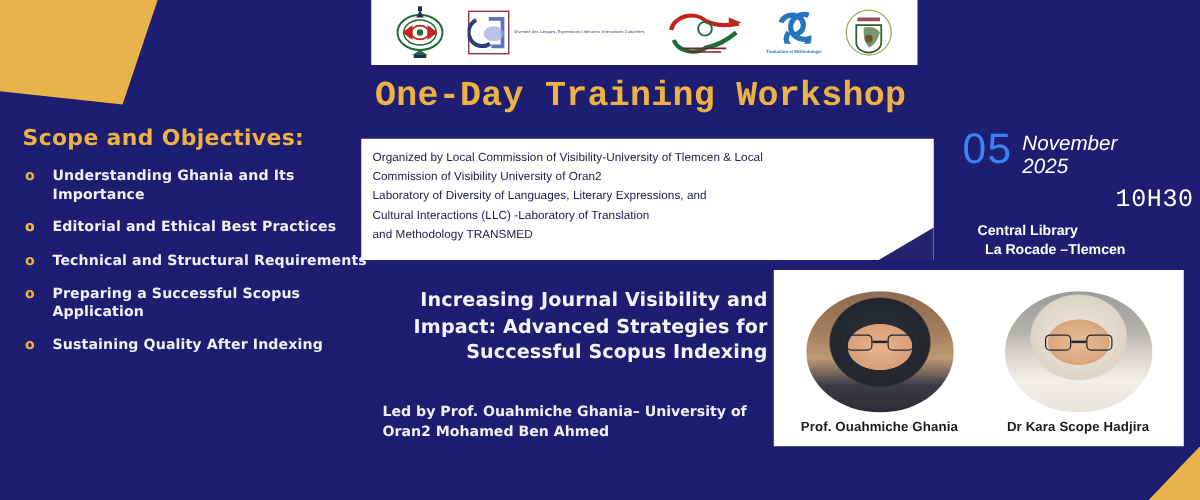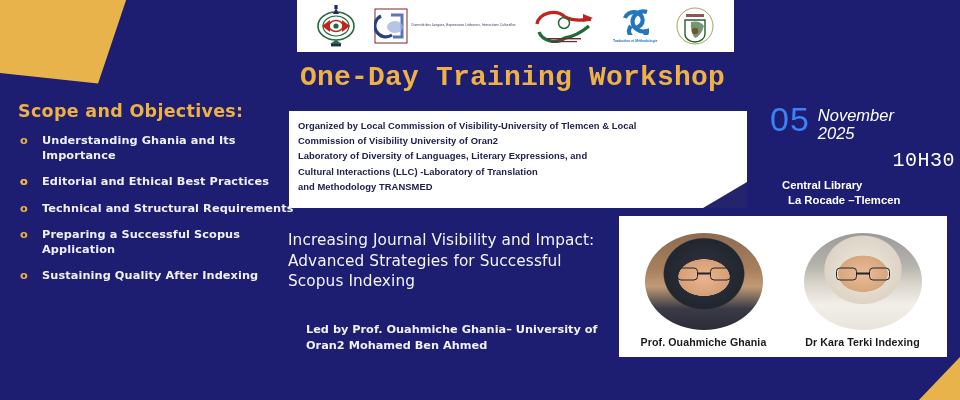--- a/index.html
+++ b/index.html
@@ -63,21 +63,21 @@
 
   
   #organizers-box {
     position:absolute; left:289px; top:111px;
     width:458px; height:97px;
     background:#ffffff;
     padding:7px 9px 0 9px;
     overflow:hidden;
   }
   #organizers-box p {
-    font-size:9.4px; font-weight:bold; color:#20204f;
+    font-size:9.4px; font-weight:normal; color:#20204f;
     line-height:1.62; letter-spacing:.05px;
     font-family:"Liberation Sans", sans-serif;
   }
   #organizers-notch {
     position:absolute; right:0; bottom:0;
     width:0; height:0;
     border-left:44px solid transparent;
     border-bottom:26px solid #23236e;
   }
 
@@ -128,24 +128,24 @@
   #venue {
     margin-top:6px; margin-left:12px;
     font-size:11.3px; font-weight:bold; color:#ffffff;
     line-height:1.32;
     font-family:"Liberation Sans", sans-serif;
   }
   #venue .venue-line2 { padding-left:6px; display:block; }
 
   
   #session-title {
-    position:absolute; left:288px; top:230px;
+    position:absolute; left:302px; top:230px;
     width:312px;
-    font-size:15.3px; font-weight:normal; color:#f4f4f8;
-    line-height:1.35; letter-spacing:.1px;
+    font-size:15.3px; font-weight:bold; color:#f4f4f8;
+    line-height:1.35; letter-spacing:.1px;text-align:right;
   }
   #led-by {
     position:absolute; left:306px; top:322px;
     width:312px;
     font-size:11.3px; font-weight:bold; color:#f0f0f6;
     line-height:1.38;
   }
 
   
   #speakers-box {
@@ -334,15 +334,15 @@
     <div class="speaker-name">Prof. Ouahmiche Ghania</div>
   </div>
   <div class="speaker">
     <div class="speaker-photo portrait-b">
       <div class="glasses">
         <span class="l"></span>
           <i></i>
           <span class="r"></span>
       </div>
     </div>
-    <div class="speaker-name">Dr Kara Terki Indexing</div>
+    <div class="speaker-name">Dr Kara Scope Hadjira</div>
   </div>
 </div>
 
 </body></html>

